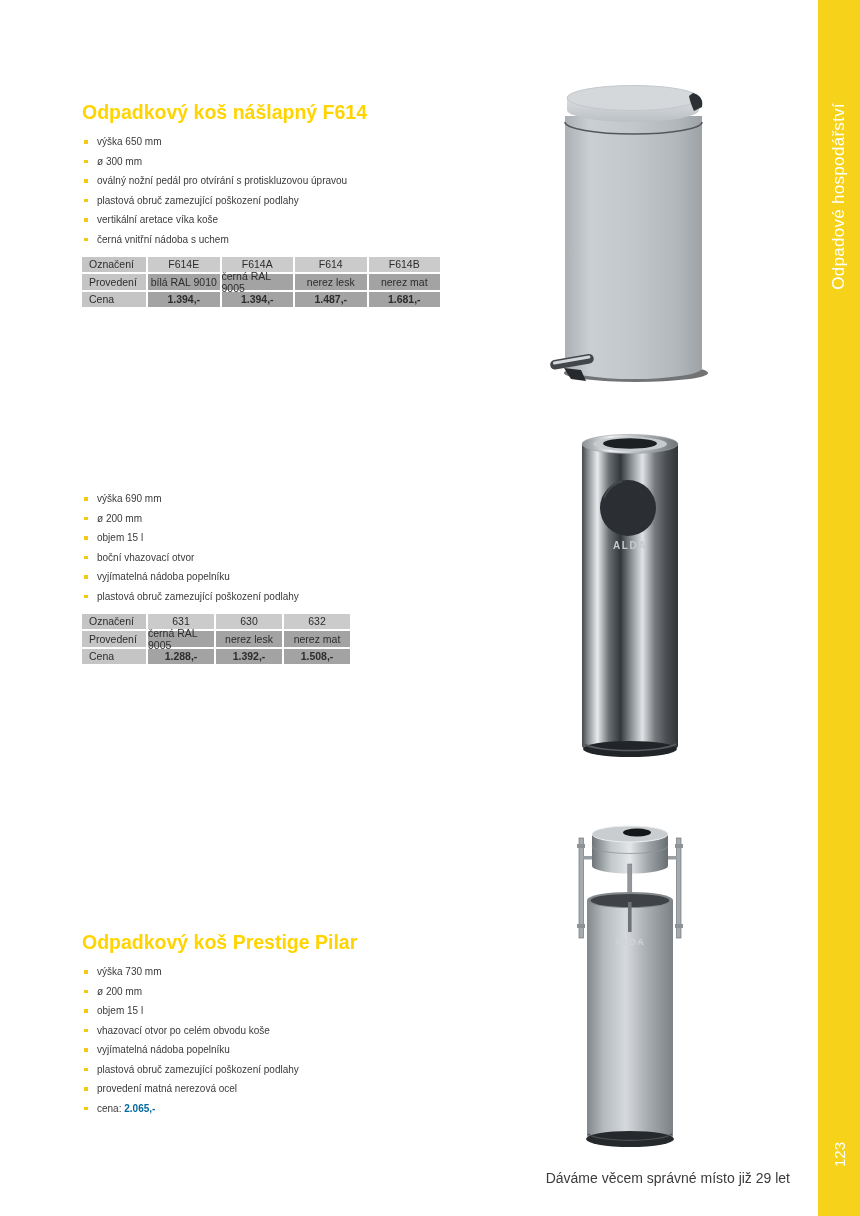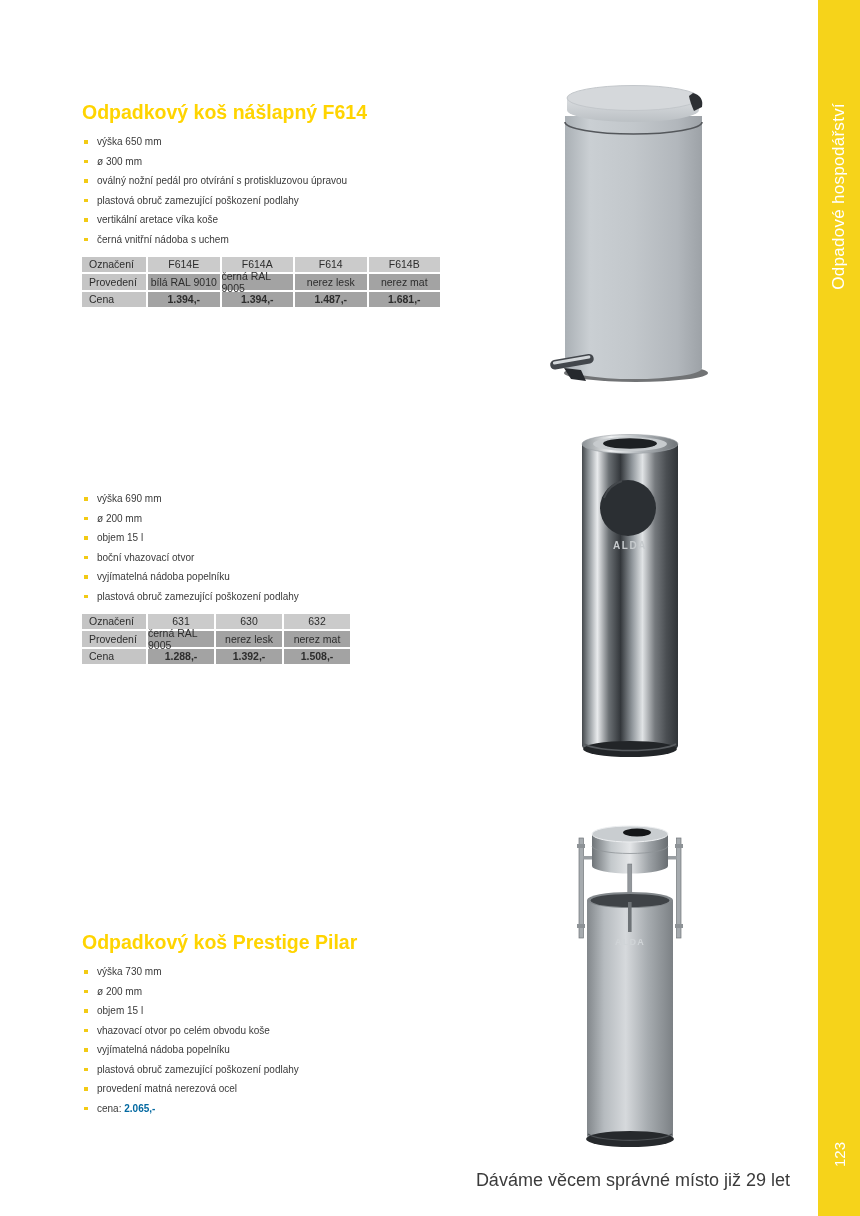--- a/index.html
+++ b/index.html
@@ -38,21 +38,21 @@
   .ptable .cell.lab { justify-content:flex-start; padding-left:7px; background:#c5c5c5; }
   .ptable .cell.head { background:#cbcbcb; }
   .ptable .cell.bold { font-weight:bold; }
   
   .prod { position:absolute; }
   .img1 { left:548px; top:76px;  width:160px; height:312px; }
   .img2 { left:578px; top:428px; width:104px; height:338px; }
   .img3 { left:570px; top:818px; width:120px; height:340px; }
   .prod svg { width:100%; height:100%; display:block; }
   
-  .footer { position:absolute; top:1170px; right:70px; font-size:18px; color:#3b3b3b; }
+  .footer { position:absolute; top:1170px; right:70px; font-size:14px; color:#3b3b3b; }
 </style>
 </head>
 <body>
 
 <div class="page">
 
   <div class="section s1">
     <h2 class="title">Odpadkový koš nášlapný F614</h2>
     <ul class="bullets">
         <li>výška 650 mm</li>

